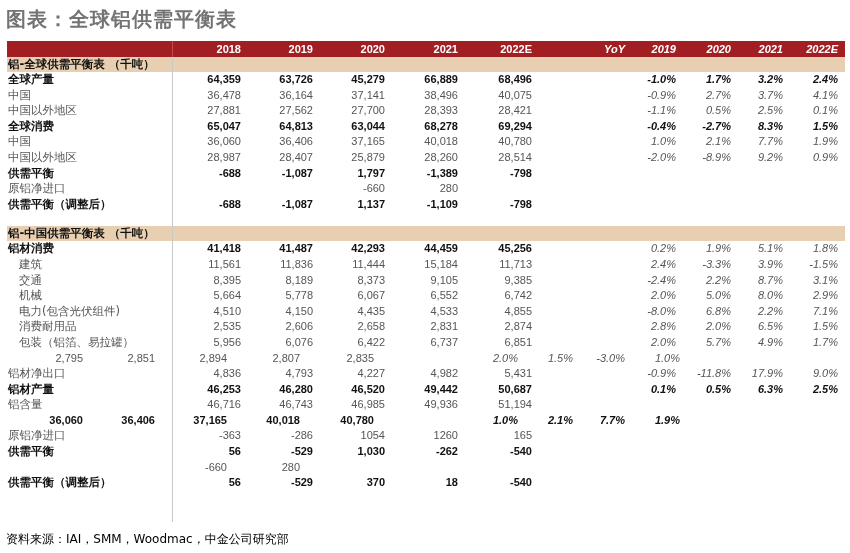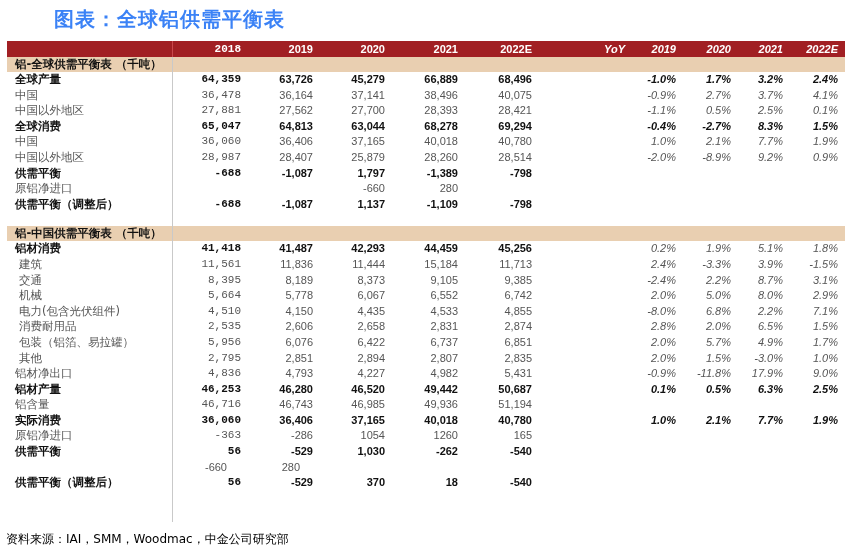--- a/index.html
+++ b/index.html
@@ -1,31 +1,30 @@
 <!DOCTYPE html>
 <html><head>
   <meta charset="utf-8">
   <style>
     * { box-sizing: border-box; margin: 0; padding: 0; }
     html, body { width: 850px; height: 553px; background: #ffffff; overflow: hidden; }
     body { font-family: "DejaVu Sans", "Liberation Sans", sans-serif; color: #111; position: relative; }
     .title {
       position: absolute; left: 6px; top: 6px;
-      font-size: 20px; font-weight: bold; letter-spacing: 1px; color: #3b82f6;
+      font-size: 20px; font-weight: bold; letter-spacing: 1px; color: #737373;
       font-family: "DejaVu Sans", sans-serif;
-      margin-left: 48px;
     }
     .tbl {
       position: absolute; left: 7px; top: 41px; width: 838px;
     }
     .row { display: flex; height: 15.6px; line-height: 15.6px; font-size: 11px; position: relative; }
     .cell { flex: none; }
-    .c-label { width: 158px; padding-left: 8px; white-space: nowrap; overflow: hidden; font-size: 11.5px; }
+    .c-label { width: 158px; padding-left: 1px; white-space: nowrap; overflow: hidden; font-size: 11.5px; }
     .c-num { text-align: right; font-family: "Liberation Sans", sans-serif; }
-    .c-y0 { width: 76px; font-family: Liberation Mono, monospace; }
+    .c-y0 { width: 76px; }
     .c-y1 { width: 72px; }
     .c-y2 { width: 72px; }
     .c-y3 { width: 73px; }
     .c-y4 { width: 74px; }
     .c-yoy { width: 93px; }
     .c-p0 { width: 51px; }
     .c-p1 { width: 55px; }
     .c-p2 { width: 52px; }
     .c-p3 { width: 55px; }
     .pct { font-style: italic; }
@@ -287,21 +286,20 @@
         <div class="cell c-num c-y2 sub">6,422</div>
         <div class="cell c-num c-y3 sub">6,737</div>
         <div class="cell c-num c-y4 sub">6,851</div>
         <div class="cell c-yoy"></div>
         <div class="cell c-num pct c-p0 sub">2.0%</div>
         <div class="cell c-num pct c-p1 sub">5.7%</div>
         <div class="cell c-num pct c-p2 sub">4.9%</div>
         <div class="cell c-num pct c-p3 sub">1.7%</div>
       </div>
       <div class="row">
-        <div class="cell c-label sub indent">其他</div>
         <div class="cell c-num c-y0 sub">2,795</div>
         <div class="cell c-num c-y1 sub">2,851</div>
         <div class="cell c-num c-y2 sub">2,894</div>
         <div class="cell c-num c-y3 sub">2,807</div>
         <div class="cell c-num c-y4 sub">2,835</div>
         <div class="cell c-yoy"></div>
         <div class="cell c-num pct c-p0 sub">2.0%</div>
         <div class="cell c-num pct c-p1 sub">1.5%</div>
         <div class="cell c-num pct c-p2 sub">-3.0%</div>
         <div class="cell c-num pct c-p3 sub">1.0%</div>
@@ -339,21 +337,20 @@
         <div class="cell c-num c-y2 sub">46,985</div>
         <div class="cell c-num c-y3 sub">49,936</div>
         <div class="cell c-num c-y4 sub">51,194</div>
         <div class="cell c-yoy"></div>
         <div class="cell c-num pct c-p0 sub"></div>
         <div class="cell c-num pct c-p1 sub"></div>
         <div class="cell c-num pct c-p2 sub"></div>
         <div class="cell c-num pct c-p3 sub"></div>
       </div>
       <div class="row">
-        <div class="cell c-label bold">实际消费</div>
         <div class="cell c-num c-y0 bold">36,060</div>
         <div class="cell c-num c-y1 bold">36,406</div>
         <div class="cell c-num c-y2 bold">37,165</div>
         <div class="cell c-num c-y3 bold">40,018</div>
         <div class="cell c-num c-y4 bold">40,780</div>
         <div class="cell c-yoy"></div>
         <div class="cell c-num pct c-p0 bold">1.0%</div>
         <div class="cell c-num pct c-p1 bold">2.1%</div>
         <div class="cell c-num pct c-p2 bold">7.7%</div>
         <div class="cell c-num pct c-p3 bold">1.9%</div>

